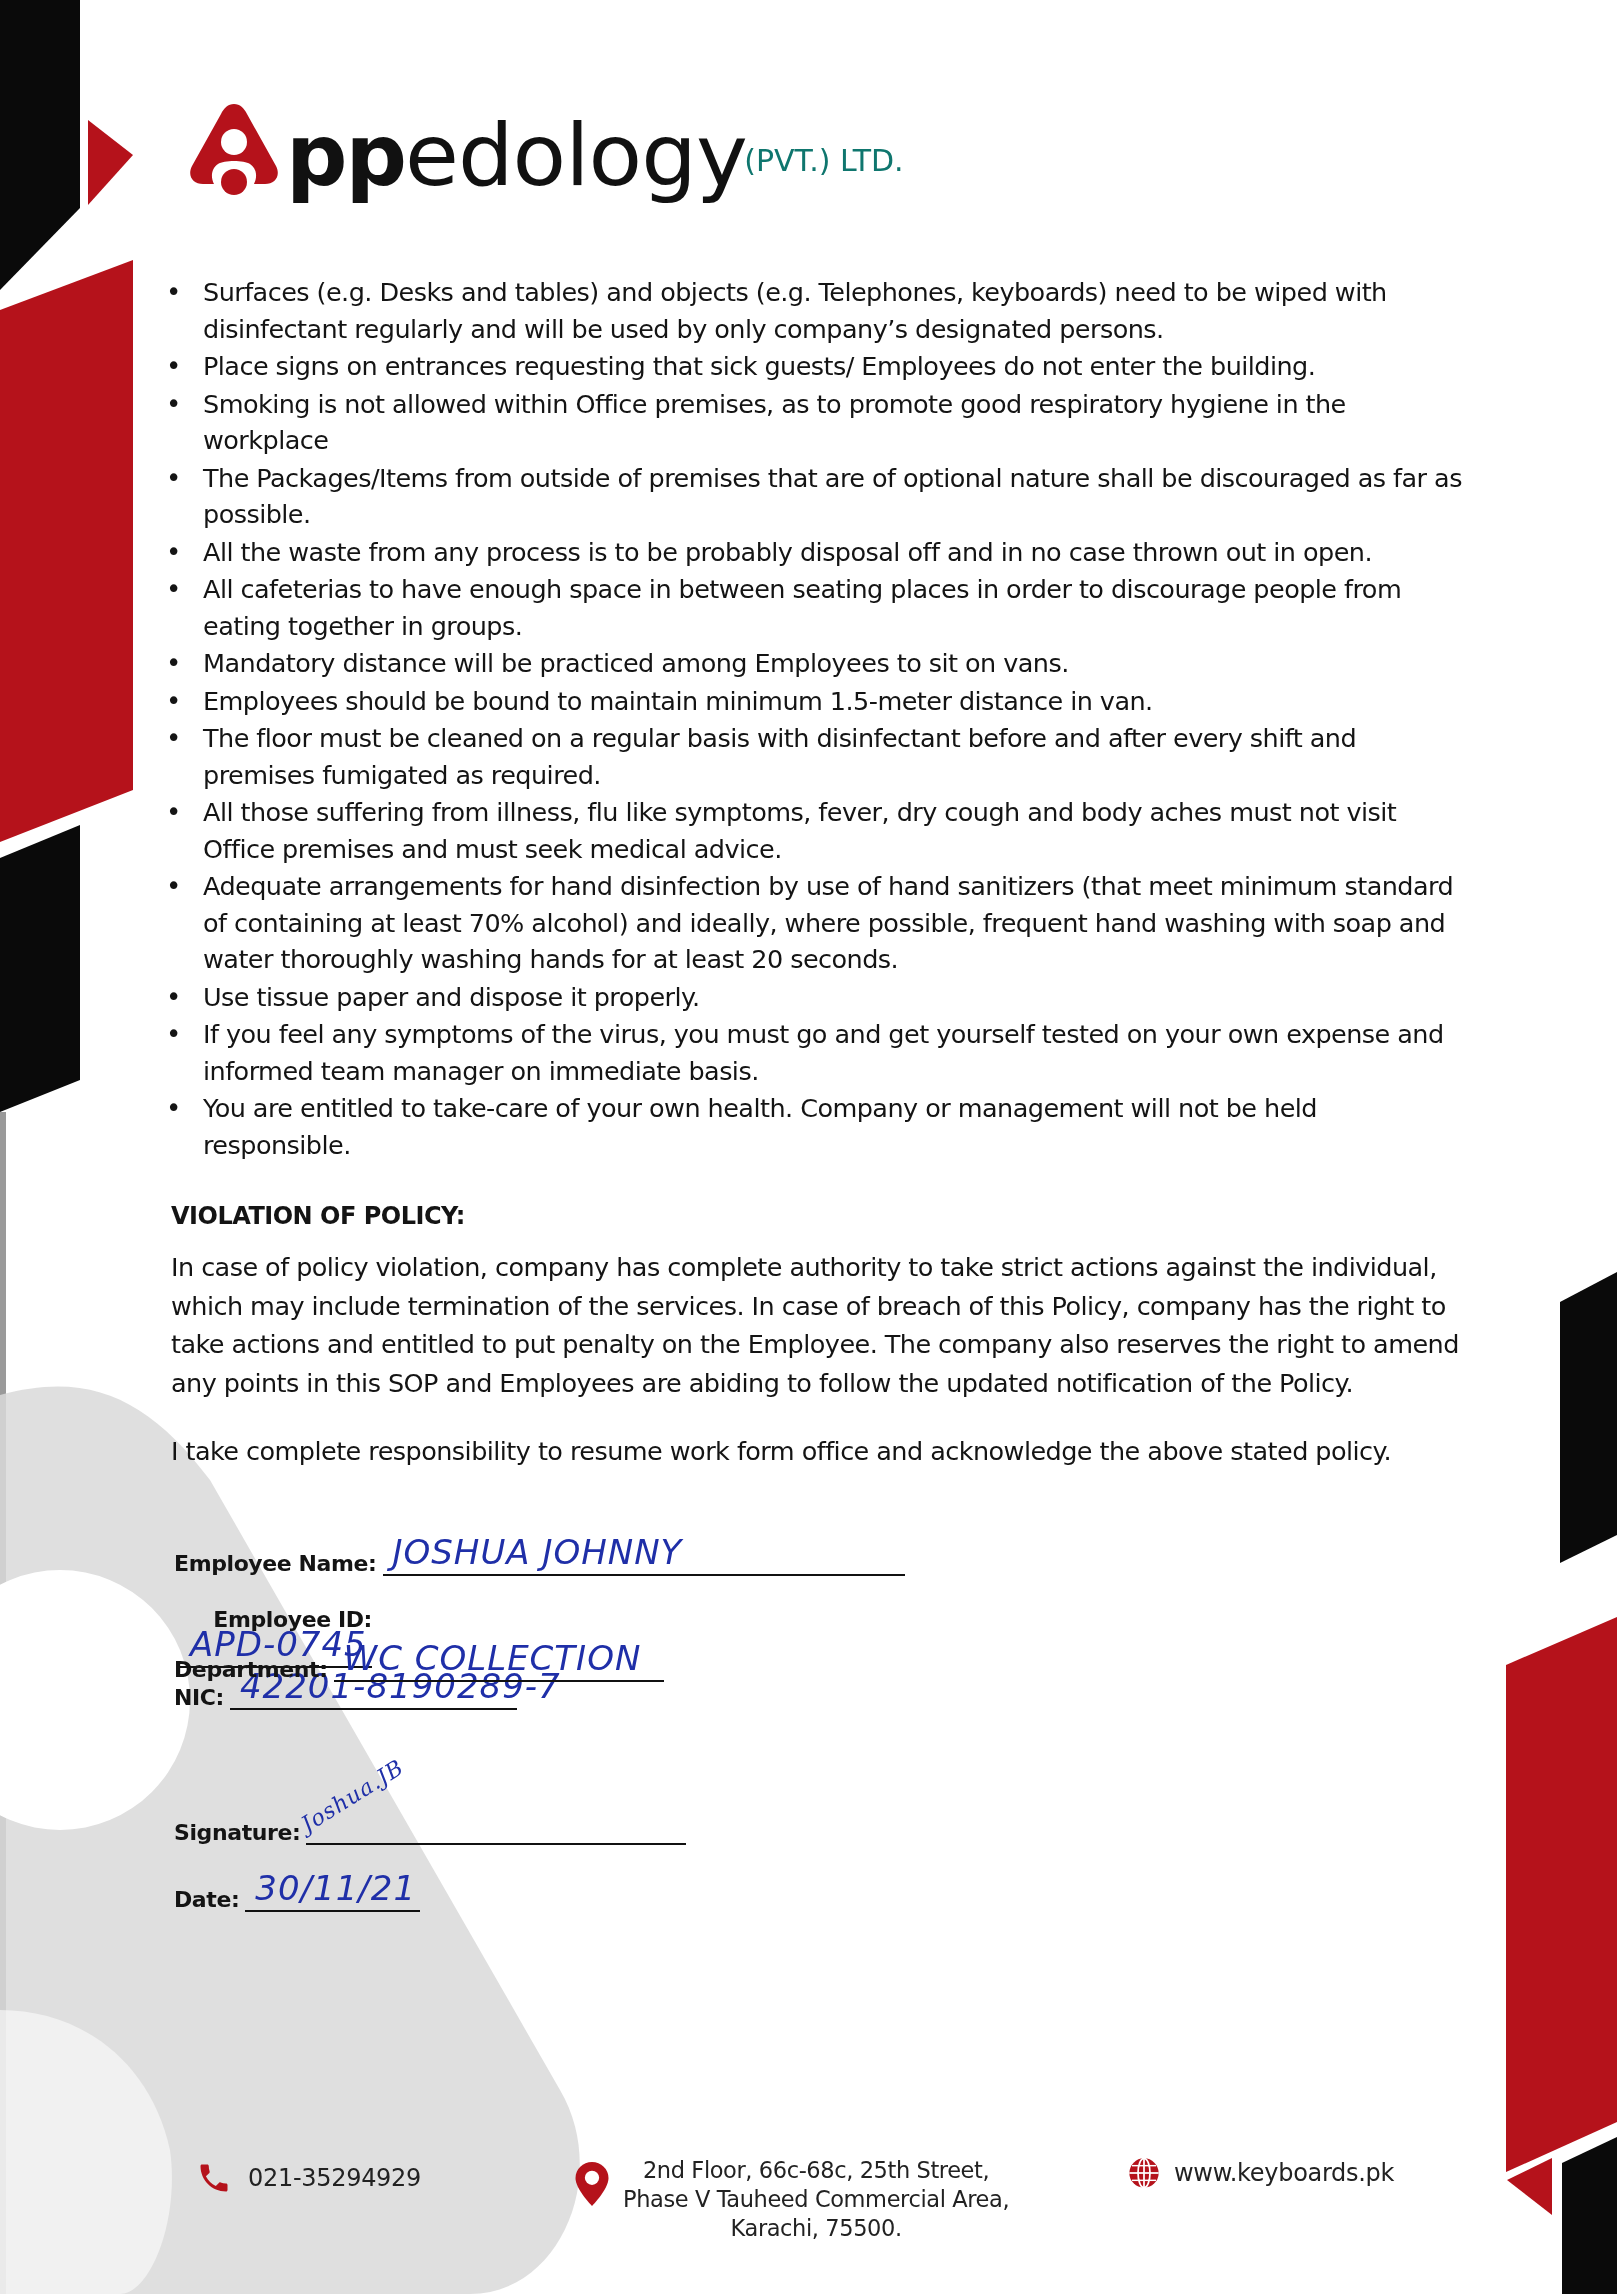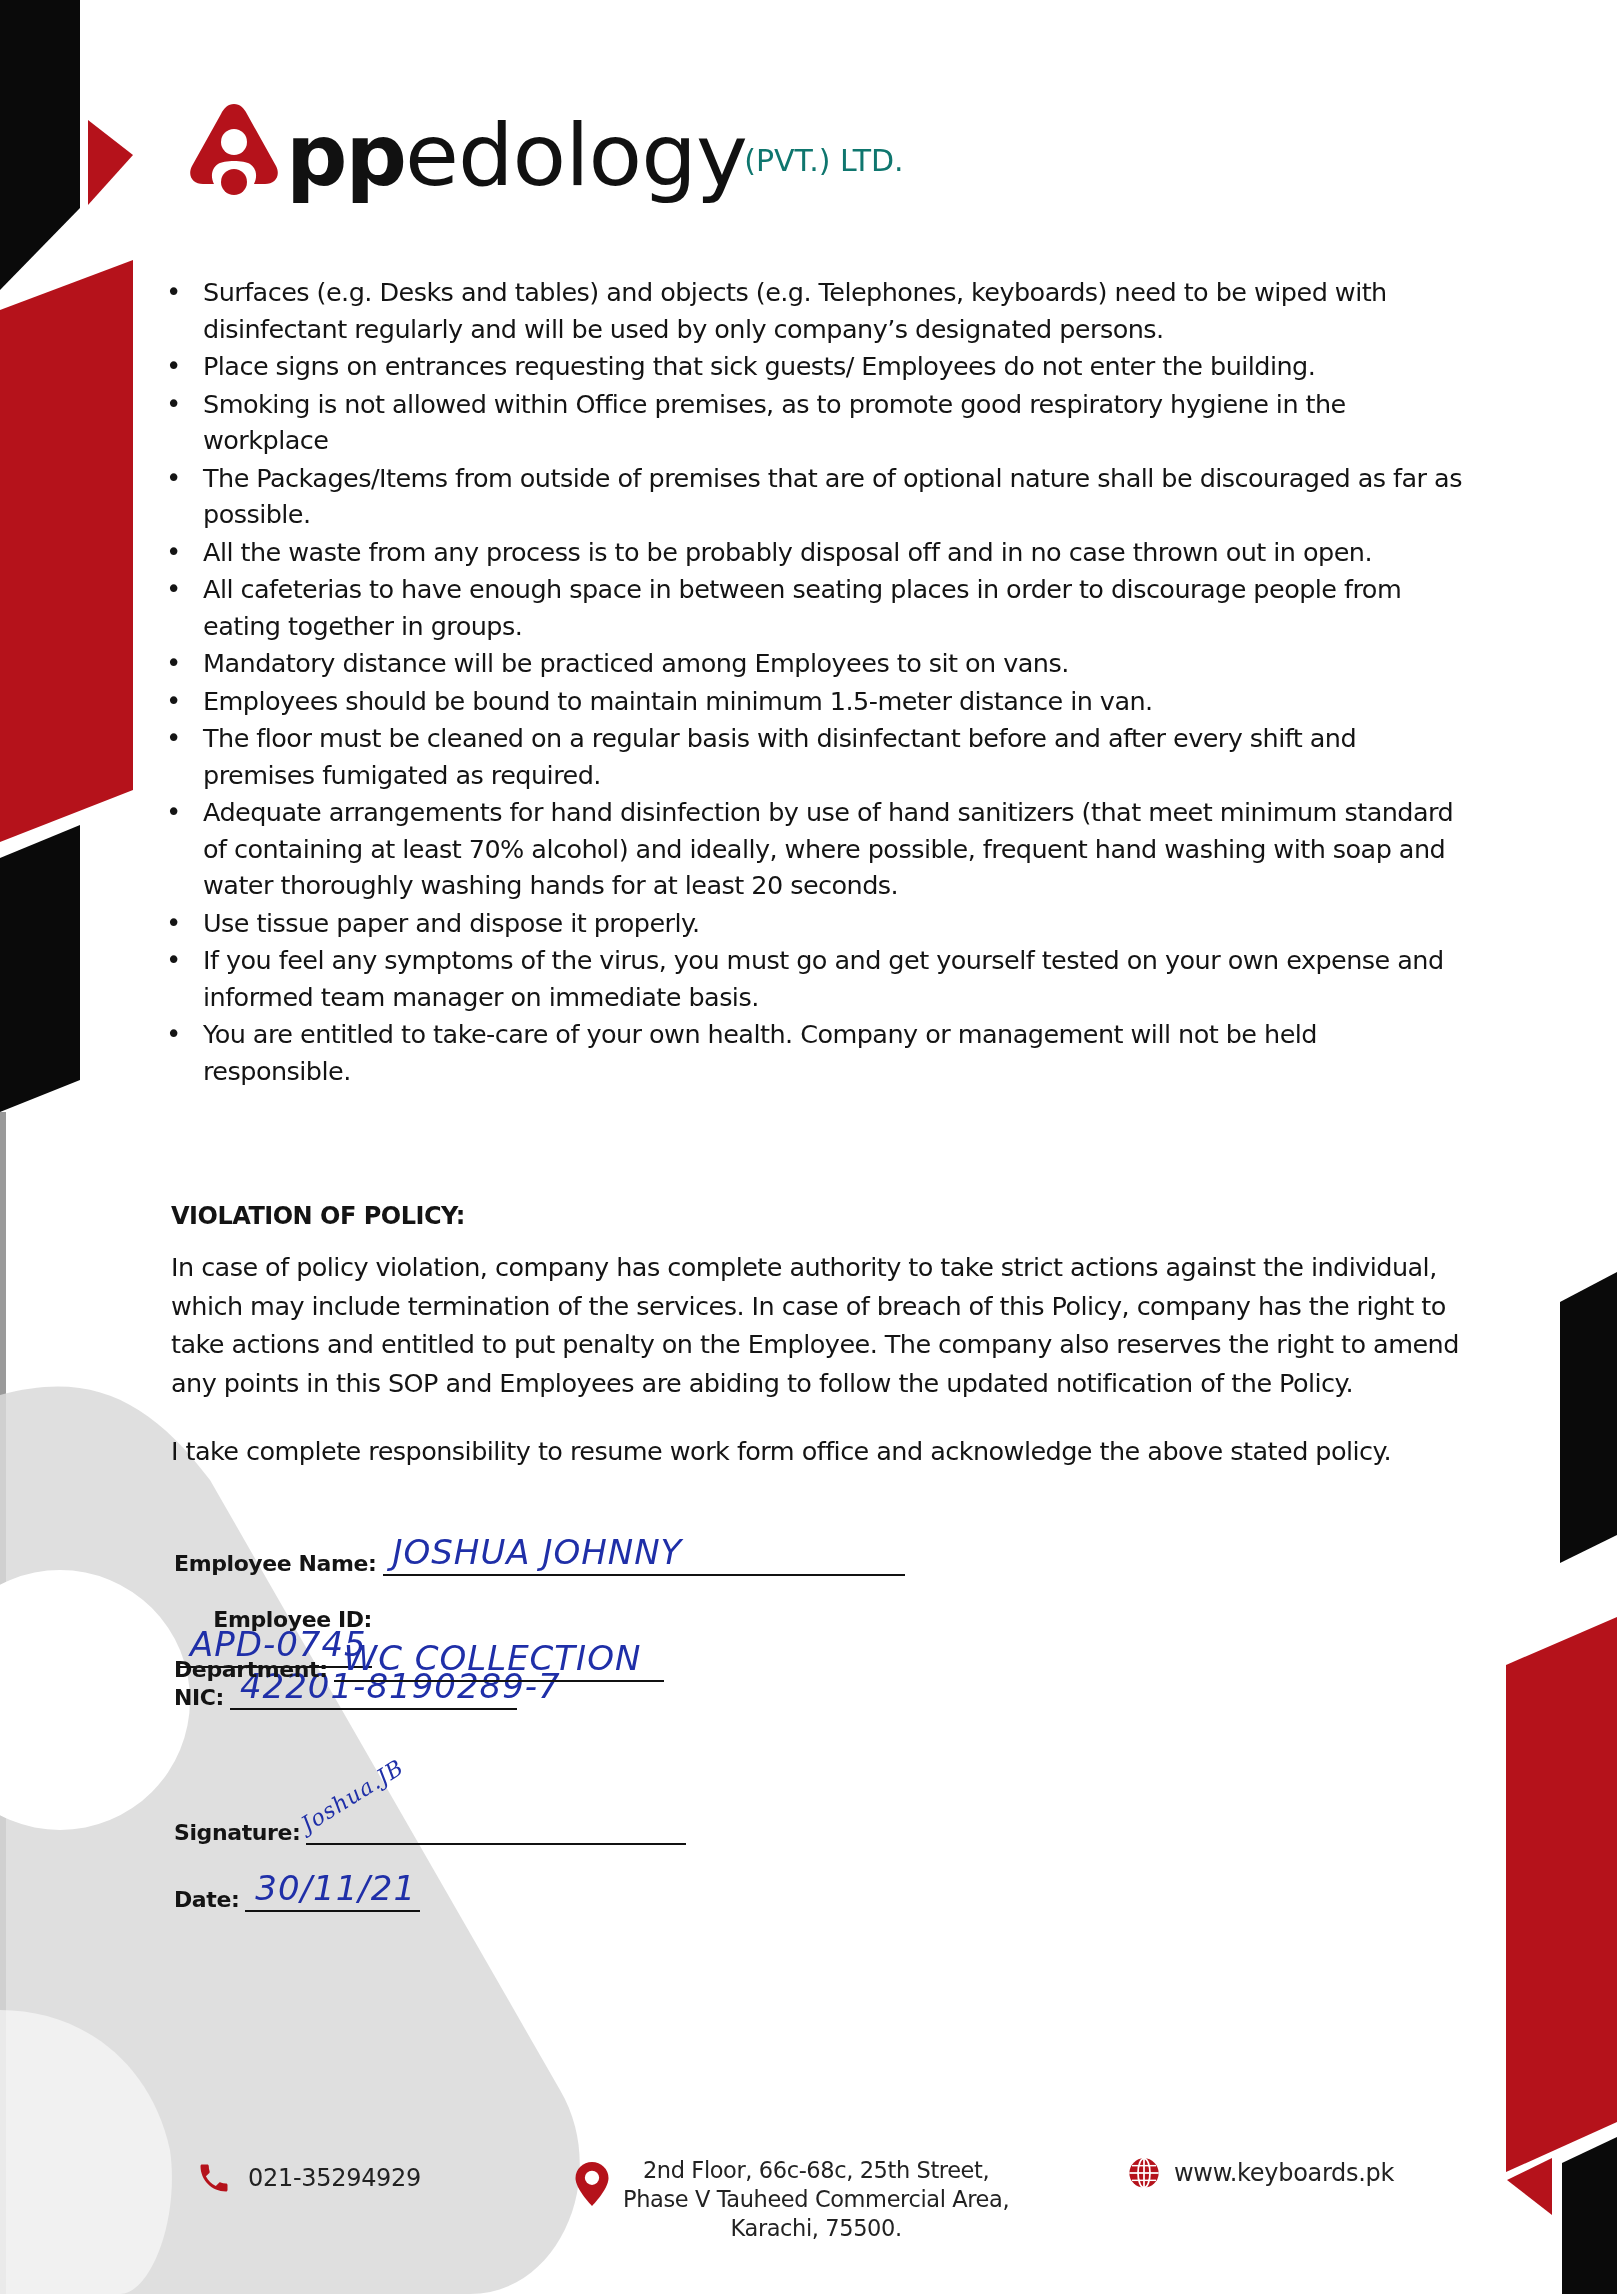--- a/index.html
+++ b/index.html
@@ -70,20 +70,21 @@
   <ul class="bullets">
     <li> Surfaces (e.g. Desks and tables) and objects (e.g. Telephones, keyboards) need to be wiped with disinfectant regularly and will be used by only company’s designated persons.</li>
     <li>Place signs on entrances requesting that sick guests/ Employees do not enter the building.</li>
     <li>Smoking is not allowed within Office premises, as to promote good respiratory hygiene in the workplace</li>
     <li>The Packages/Items from outside of premises that are of optional nature shall be discouraged as far as possible.</li>
     <li>All the waste from any process is to be probably disposal off and in no case thrown out in open.</li>
     <li>All cafeterias to have enough space in between seating places in order to discourage people from eating together in groups.</li>
     <li>Mandatory distance will be practiced among Employees to sit on vans.</li>
     <li>Employees should be bound to maintain minimum 1.5-meter distance in van.</li>
     <li>The floor must be cleaned on a regular basis with disinfectant before and after every shift and premises fumigated as required.</li>
+    <li>All those suffering from illness, flu like symptoms, fever, dry cough and body aches must not visit Office premises and must seek medical advice.</li>
     <li>Adequate arrangements for hand disinfection by use of hand sanitizers (that meet minimum standard of containing at least 70% alcohol) and ideally, where possible, frequent hand washing with soap and water thoroughly washing hands for at least 20 seconds.</li>
     <li>Use tissue paper and dispose it properly.</li>
     <li>If you feel any symptoms of the virus, you must go and get yourself tested on your own expense and informed team manager on immediate basis.</li>
     <li>You are entitled to take-care of your own health. Company or management will not be held responsible.</li>
   </ul>
 
   <div class="section-title">VIOLATION OF POLICY:</div>
   <div class="para">In case of policy violation, company has complete authority to take strict actions against the individual, which may include termination of the services. In case of breach of this Policy, company has the right to take actions and entitled to put penalty on the Employee. The company also reserves the right to amend any points in this SOP and Employees are abiding to follow the updated notification of the Policy.</div>
   <div class="ack">I take complete responsibility to resume work form office and acknowledge the above stated policy.</div>
 

